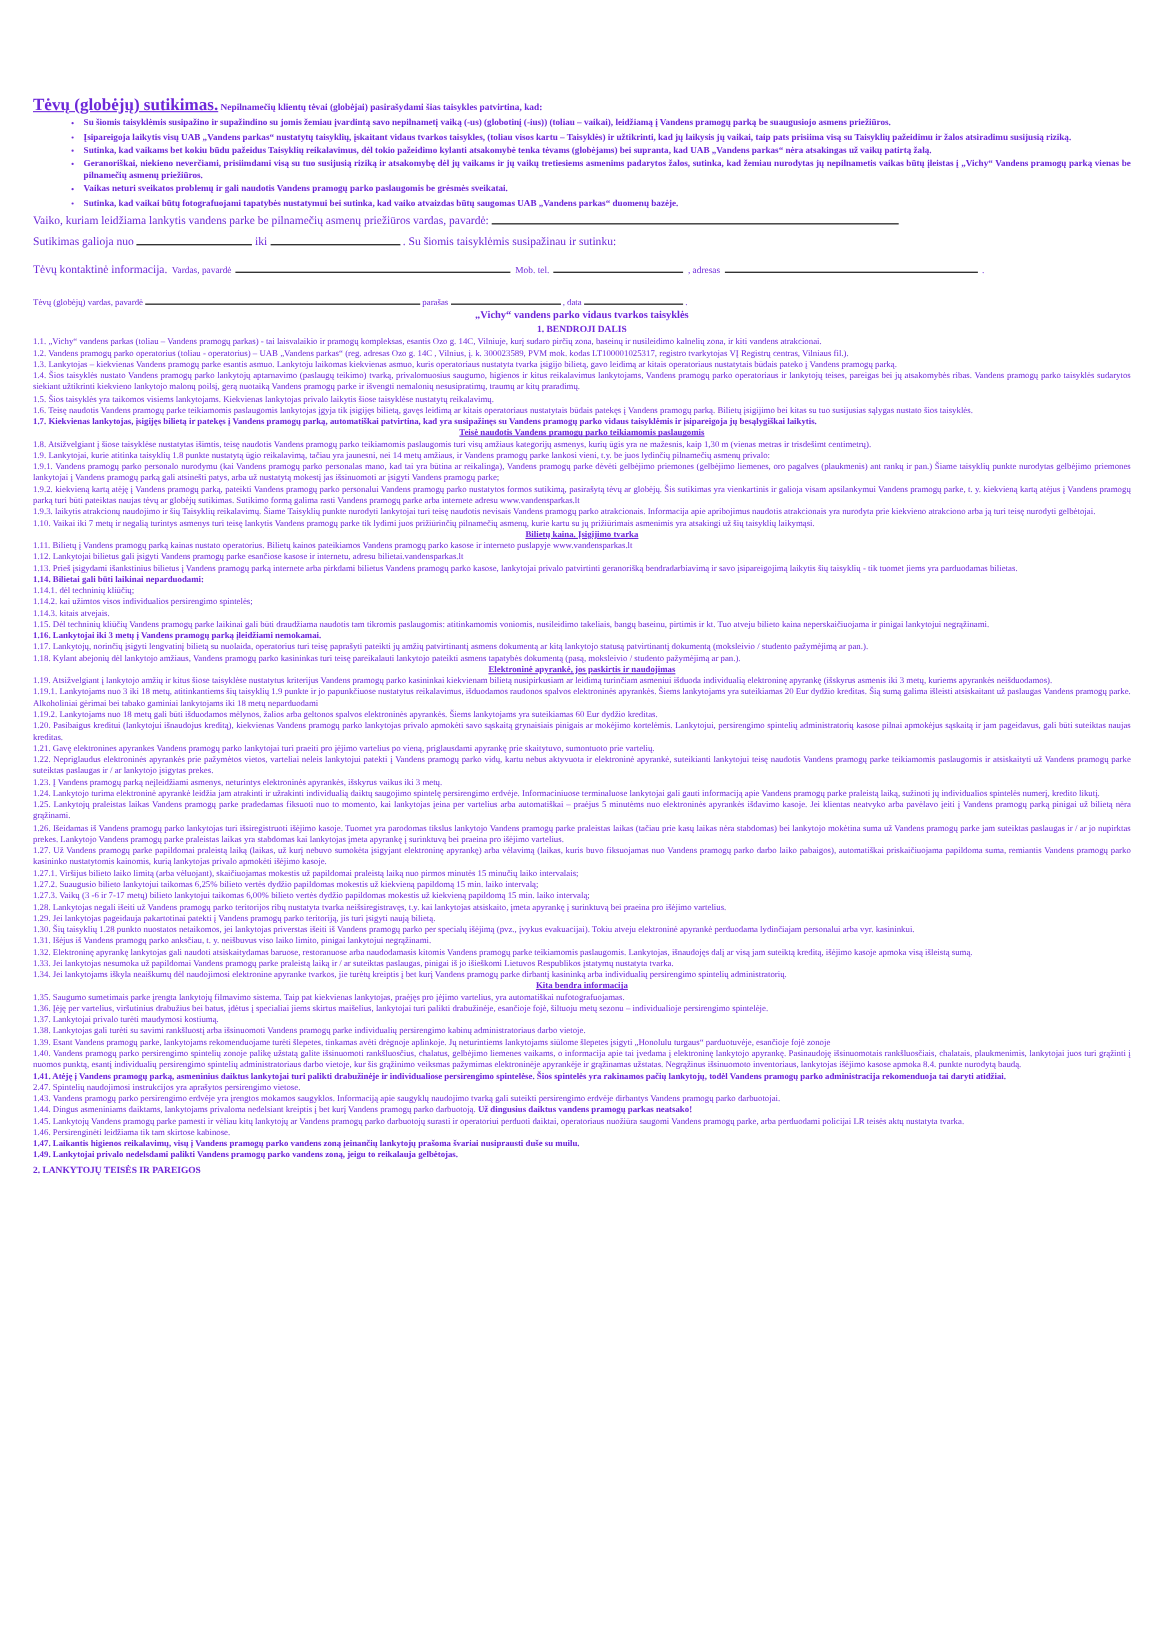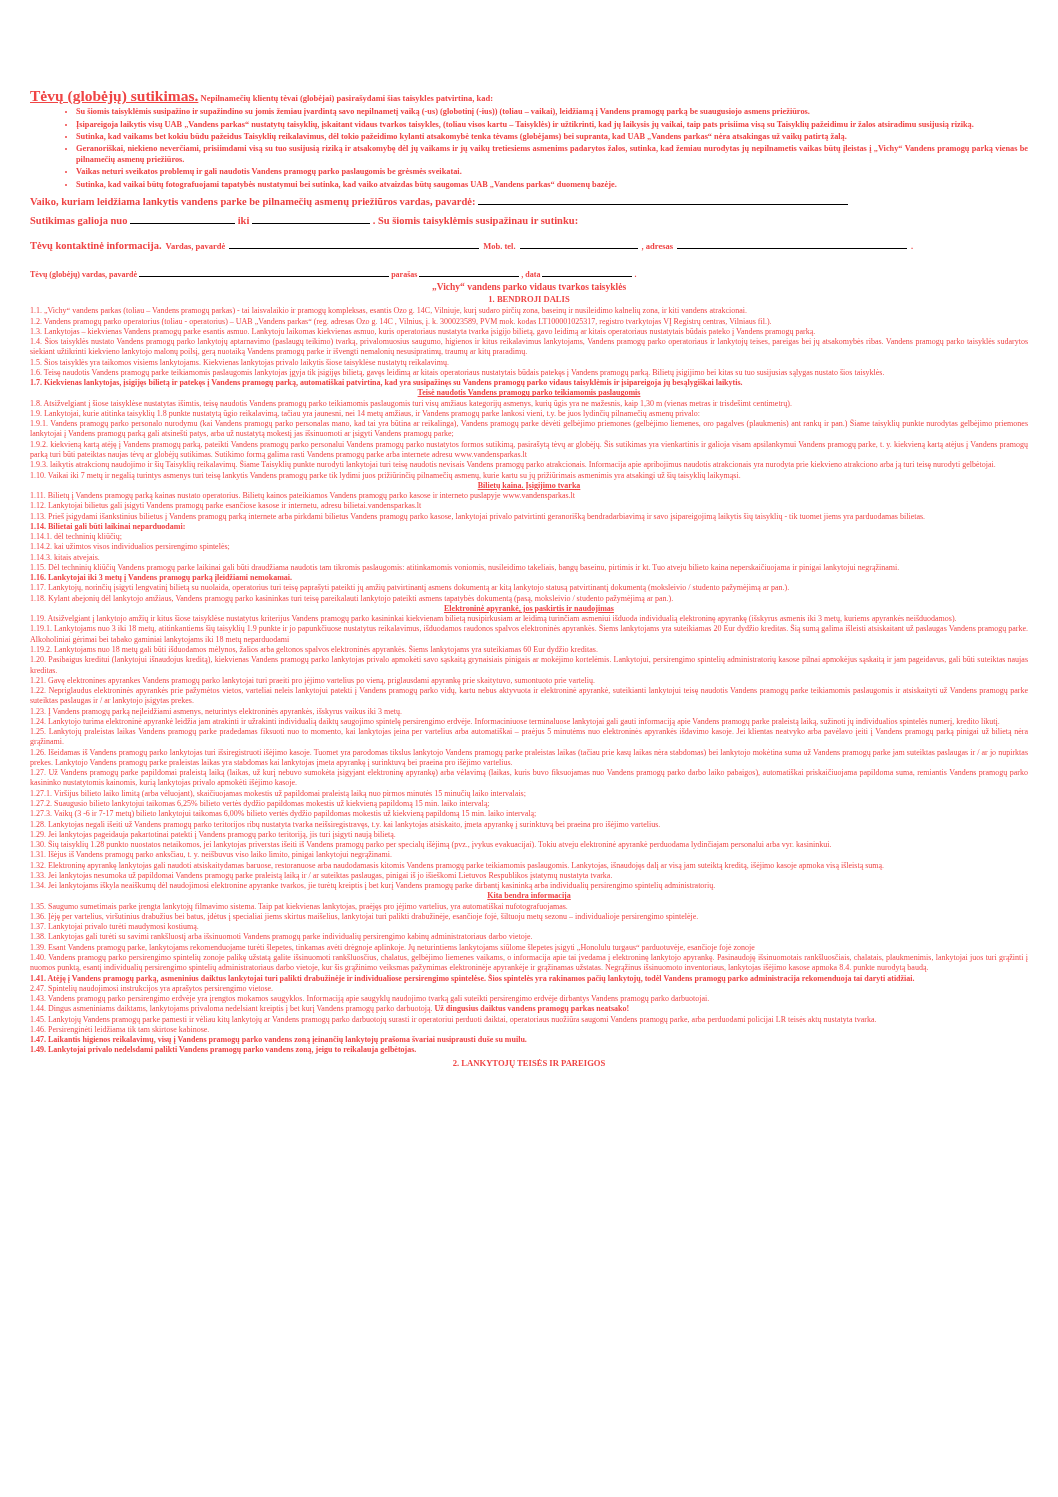--- a/index.html
+++ b/index.html
@@ -1,43 +1,43 @@
 <!DOCTYPE html>
 <html><head>
 <meta charset="utf-8">
 <style>
   html,body{margin:0;padding:0;background:#fff;}
   #page{
     width:1058px;height:1497px;box-sizing:border-box;
     padding:86px 30px 40px 30px;overflow:hidden;
-    background:#fff;color:#ef4444;
+    background:#fff;color:#6d28d9;
     font-family:"Liberation Serif","DejaVu Serif",serif;
   }
   
   .hdr-line{font-size:8.5px;font-weight:bold;line-height:1.25;}
   .hdr-title{font-size:15.5px;font-weight:bold;text-decoration:underline;}
   ul.bullets{margin:2px 0 4px 0;padding-left:46px;}
   ul.bullets li{font-size:8.3px;font-weight:bold;line-height:1.3;text-align:justify;margin:1.5px 0;}
-  .formline{font-weight:bold;line-height:1.5;margin-top:3px;}
+  .formline{font-weight:normal;line-height:1.5;margin-top:3px;}
   .f-lg{font-size:10.5px;}
   .f-md{font-size:8.5px;}
   .f-sm{font-size:8px;}
   .bl{display:inline-block;border-bottom:1px solid #000;height:9px;vertical-align:baseline;}
   .w370{width:370px;} .w250{width:250px;} .w230{width:230px;} .w120{width:118px;}
   .w100{width:100px;} .w90{width:90px;} .w105{width:105px;}
   .gap{height:8px;}
   
   .doc-title{text-align:center;font-weight:bold;font-size:9.5px;line-height:1.35;}
   .doc-sec{text-align:center;font-weight:bold;font-size:8.6px;line-height:1.35;}
   .doc-sub{text-align:center;font-weight:bold;font-size:8.2px;text-decoration:underline;line-height:1.35;}
   #paras{margin-top:1px;}
   .para{font-size:8px;line-height:1.285;text-align:justify;}
   .pb{font-weight:bold;}
   .h{text-align:center;font-weight:bold;text-decoration:underline;}
-  .hc{text-align:center;font-weight:bold;font-size:8.6px;margin:2px 0;}
+  .hc{text-align:left;font-weight:bold;font-size:8.6px;margin:2px 0;}
   .bseg{font-weight:bold;}
 </style>
 </head>
 <body>
 
 <div id="page">
 
   <div class="hdr-line">
     <span class="hdr-title">Tėvų (globėjų) sutikimas.</span><span> Nepilnamečių klientų tėvai (globėjai) pasirašydami šias taisykles patvirtina, kad:</span>
   </div>

